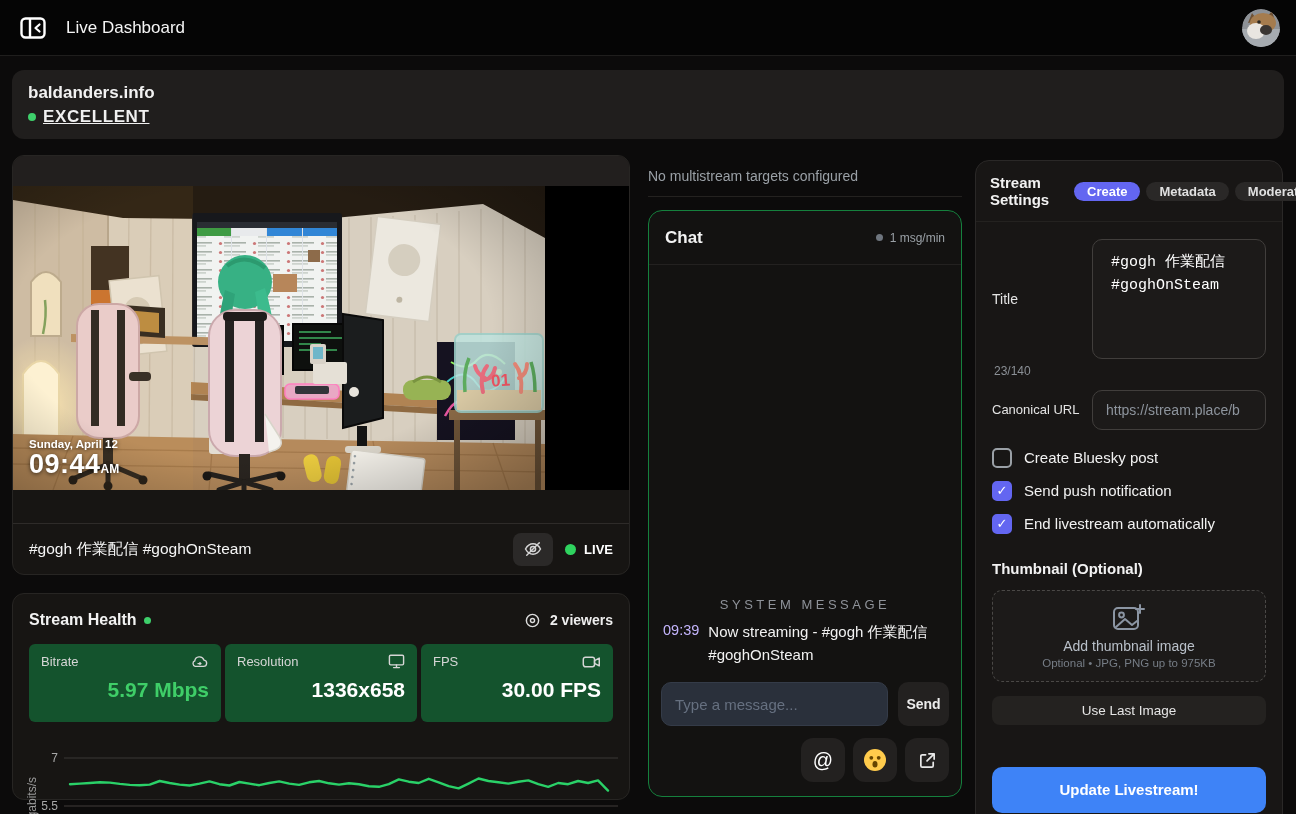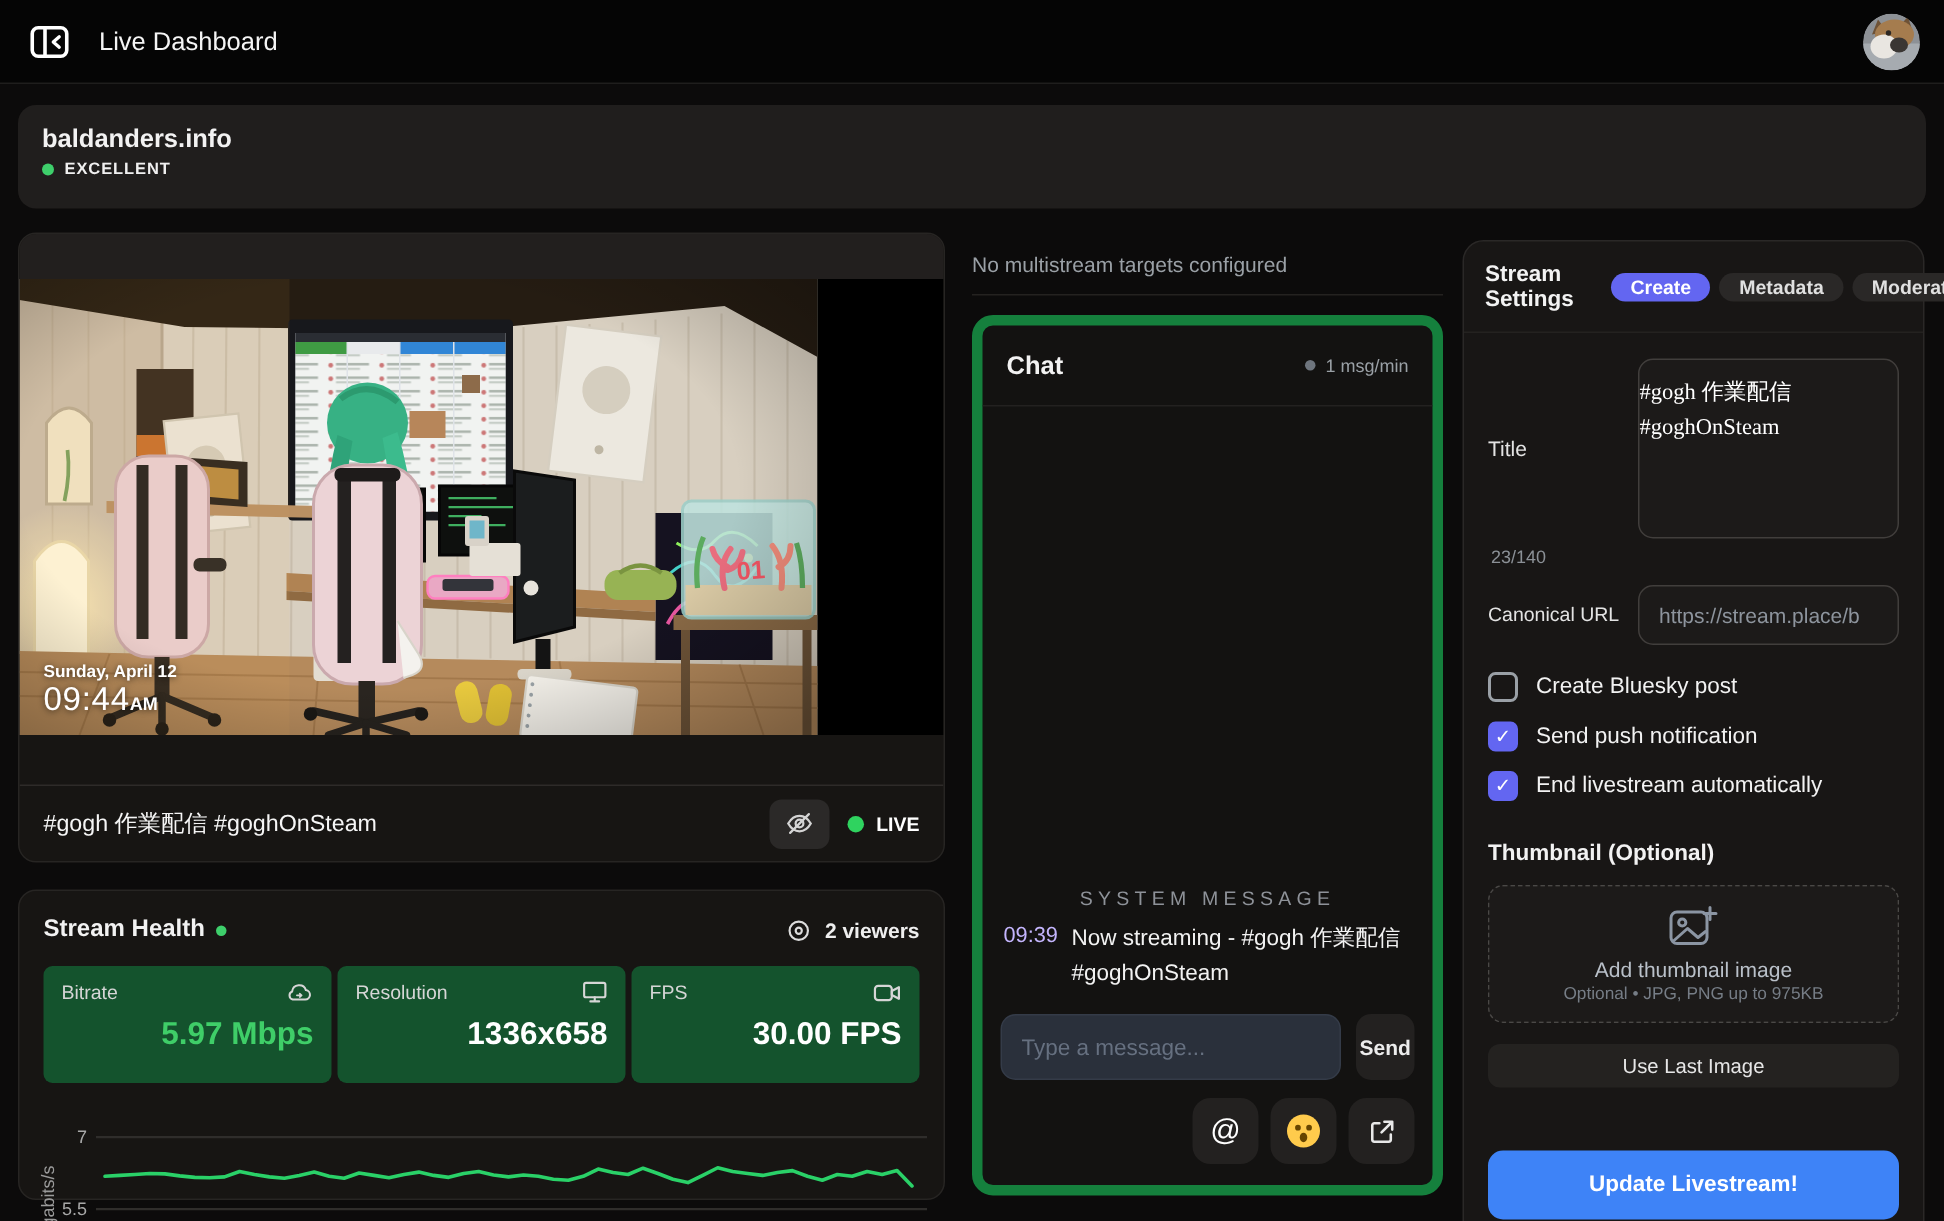--- a/index.html
+++ b/index.html
@@ -20,32 +20,32 @@
   .topbar-title { margin-left:16px; font-size:17px; font-weight:500; color:#f5f5f5; }
   .topbar-spacer { flex:1; }
   .avatar { width:38px; height:38px; border-radius:50%; overflow:hidden; flex:none; cursor:pointer; }
 
   
   .streambar { position:absolute; left:12px; top:70px; width:1272px; height:69px;
     background:#201e1d; border-radius:12px; padding:13px 16px; }
   .streambar .name { font-size:17px; font-weight:700; }
   .streambar .statusrow { margin-top:4px; display:flex; align-items:center; gap:7px; }
   .streambar .statusrow .dot { width:8px; height:8px; background:#3ecf6b; }
-  .streambar .statusrow span.txt { font-size:11px; font-weight:700; letter-spacing:.6px; color:#f0f0f0; }
+  .streambar .statusrow span.txt { font-size:17px; font-weight:700; letter-spacing:.6px; color:#f0f0f0;text-decoration:underline; }
 
   
   .video-panel { position:absolute; left:12px; top:155px; width:618px; height:420px;
     background:#171513; border:1px solid #272523; border-radius:12px; overflow:hidden;
     display:flex; flex-direction:column; }
   .video-topstrip { height:30px; background:#221f1e; flex:none; }
   .video-area { height:304px; background:#000; position:relative; flex:none; }
   .time-overlay { position:absolute; left:16px; bottom:12px; color:#fff;
     text-shadow:0 1px 4px rgba(0,0,0,.65); line-height:1.05; }
   .time-overlay .date { font-size:11.5px; font-weight:700; }
-  .time-overlay .time { font-size:22px; font-weight:400; letter-spacing:.5px; }
+  .time-overlay .time { font-size:27px; font-weight:700; letter-spacing:.5px; }
   .time-overlay .ampm { font-size:12px; font-weight:700; }
   .video-footer { flex:1; display:flex; flex-direction:column; }
   .footer-gap { height:33px; }
   .footer-div { height:1px; background:#2e2b29; }
   .title-row { flex:1; display:flex; align-items:center; padding:0 16px; gap:12px; }
   .stream-title { flex:1; font-size:15.5px; color:#f5f5f5; }
   .eye-btn { width:40px; height:33px; background:#2b2928; border:none; border-radius:8px;
     display:flex; align-items:center; justify-content:center; cursor:pointer; }
   .live-wrap { display:flex; align-items:center; gap:8px; }
   .live-wrap .dot { width:11px; height:11px; background:#2fd35f; }
@@ -67,21 +67,21 @@
   .mcard .val { margin-top:9px; text-align:right; font-size:21px; font-weight:700; color:#fff; }
   .mcard .val.green { color:#3fce68; }
 
   .chart-wrap { position:absolute; left:12px; top:742px; width:618px; height:110px; pointer-events:none; }
 
   
   .multistream-text { position:absolute; left:648px; top:168px; width:314px;
     font-size:14px; color:#9aa0a6; }
   .multistream-divider { position:absolute; left:648px; top:196px; width:314px; height:1px; background:#242220; }
   .chat-panel { position:absolute; left:648px; top:210px; width:314px; height:587px;
-    background:#131211; border:7px solid #15803d; border-radius:14px;
+    background:#131211; border:1px solid #15803d; border-radius:14px;
     display:flex; flex-direction:column; overflow:hidden; }
   .chat-header { height:54px; flex:none; border-bottom:1px solid #232120;
     display:flex; align-items:center; padding:0 16px; }
   .chat-title { font-size:17px; font-weight:700; }
   .chat-rate { display:flex; align-items:center; gap:7px; margin-left:auto; }
   .chat-rate .dot { width:7px; height:7px; background:#6e757e; }
   .chat-rate .txt { font-size:12px; color:#9aa0a6; }
   .chat-body { flex:1; display:flex; flex-direction:column; justify-content:flex-end;
     padding:10px 14px 8px; overflow:hidden; }
   .sys-label { text-align:center; font-size:13px; letter-spacing:3.5px; color:#8e9299; margin-bottom:9px; }
@@ -107,21 +107,21 @@
   .settings-title { width:74px; flex:none; font-size:15px; font-weight:800; line-height:1.15; }
   .tabs { display:flex; gap:6px; flex-wrap:nowrap; }
   .tab { white-space:nowrap; padding:2px 13px; border-radius:15px; font-size:13px; font-weight:700;
     background:#2a2827; color:#e0e0e0; border:none; cursor:pointer; font-family:inherit; }
   .tab.active { background:#6366f1; color:#fff; }
   .settings-body { padding:17px 16px; }
   .field-row { display:flex; gap:12px; align-items:center; }
   .field-label { width:88px; flex:none; font-size:14px; color:#e3e3e3; }
   .field-label.small { font-size:13px; }
   .title-textarea { flex:1; height:120px; background:#1c1a19; border:1px solid #413e3c; border-radius:10px;
-    padding:11px 0; color:#fff; font-size:15px; line-height:1.55; font-family:Liberation Serif, serif;
+    padding:11px 18px; color:#fff; font-size:15px; line-height:1.55; font-family:Liberation Mono, monospace;
     resize:none; outline:none; }
   .char-count { font-size:12px; color:#8b9096; margin:5px 2px 12px; }
   .url-input { flex:1; height:40px; background:#1c1a19; border:1px solid #413e3c; border-radius:10px;
     padding:0 13px; color:#8d949d; font-size:14px; font-family:inherit; outline:none;
     white-space:nowrap; overflow:hidden; min-width:0; }
   .checks { margin-top:18px; display:flex; flex-direction:column; gap:13px; }
   .check-row { display:flex; align-items:center; gap:12px; cursor:pointer; }
   .checkbox { width:20px; height:20px; border-radius:5px; border:2px solid #9aa0a6; flex:none;
     display:flex; align-items:center; justify-content:center; font-size:13px; color:#fff; }
   .checkbox.checked { background:#6366f1; border-color:#6366f1; }

